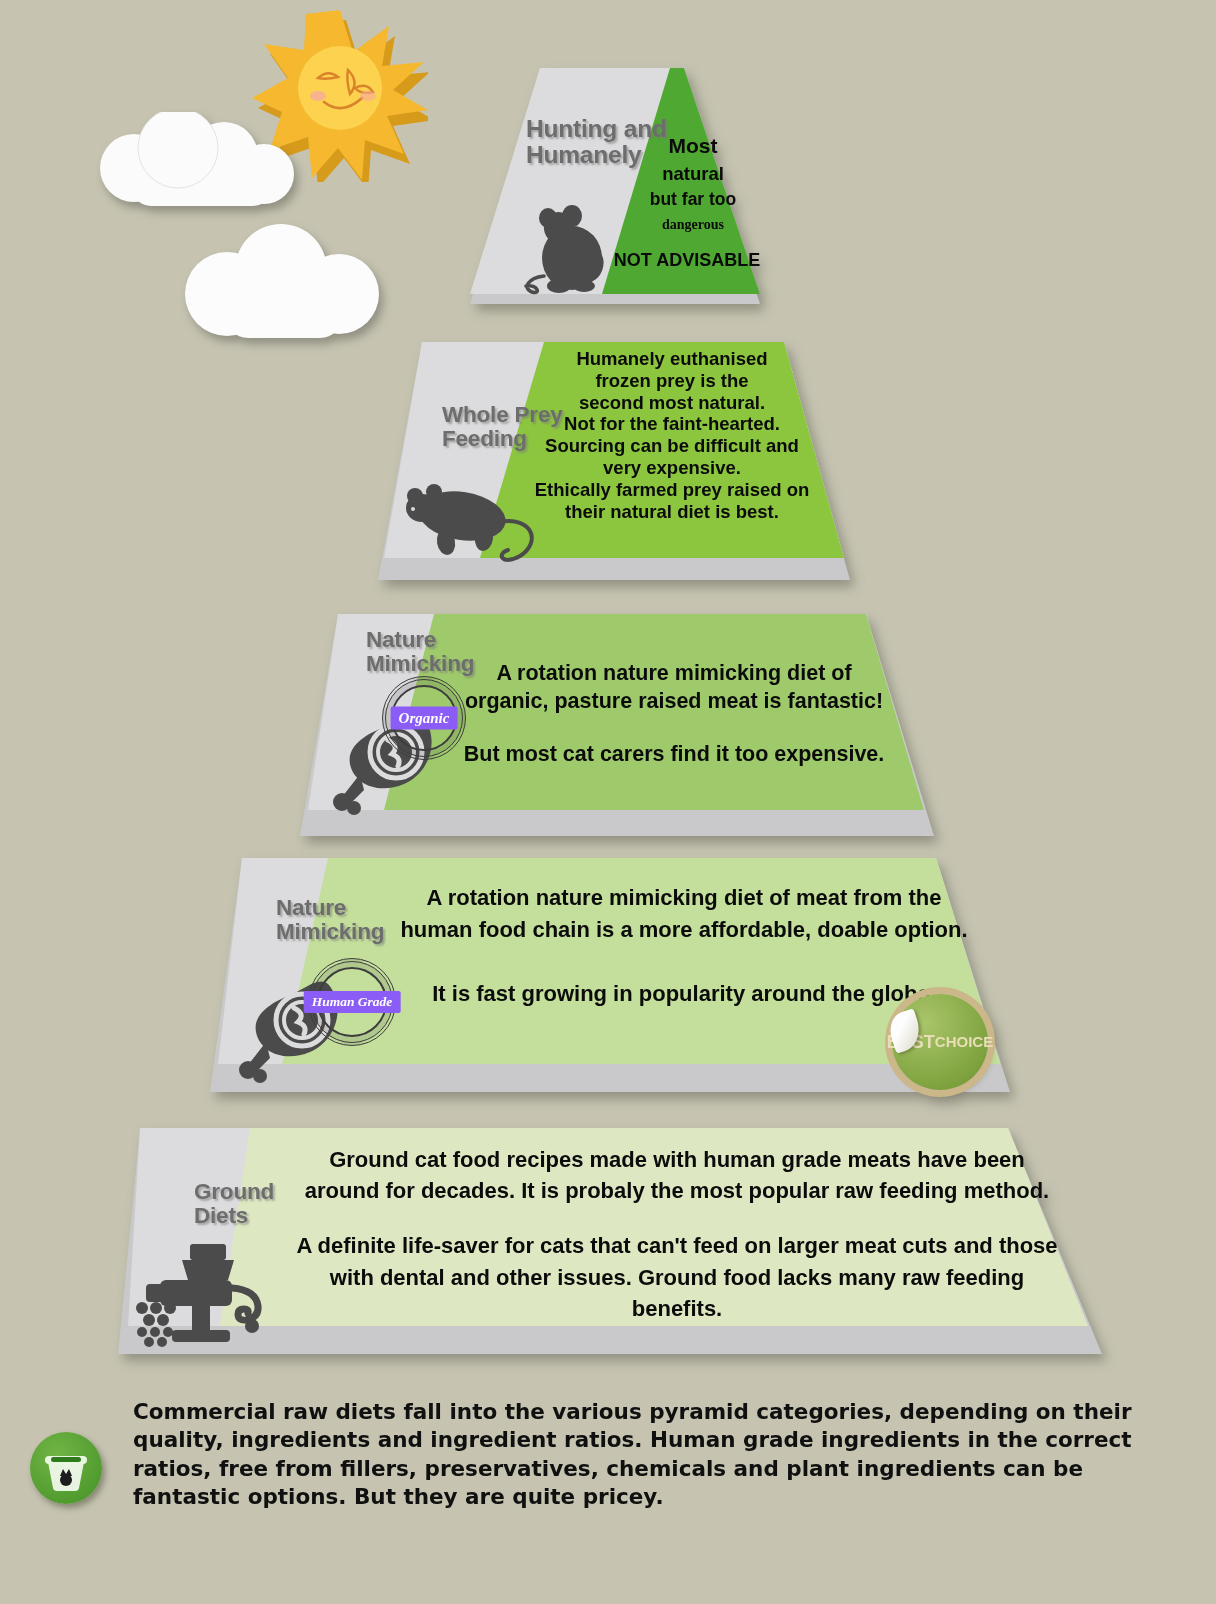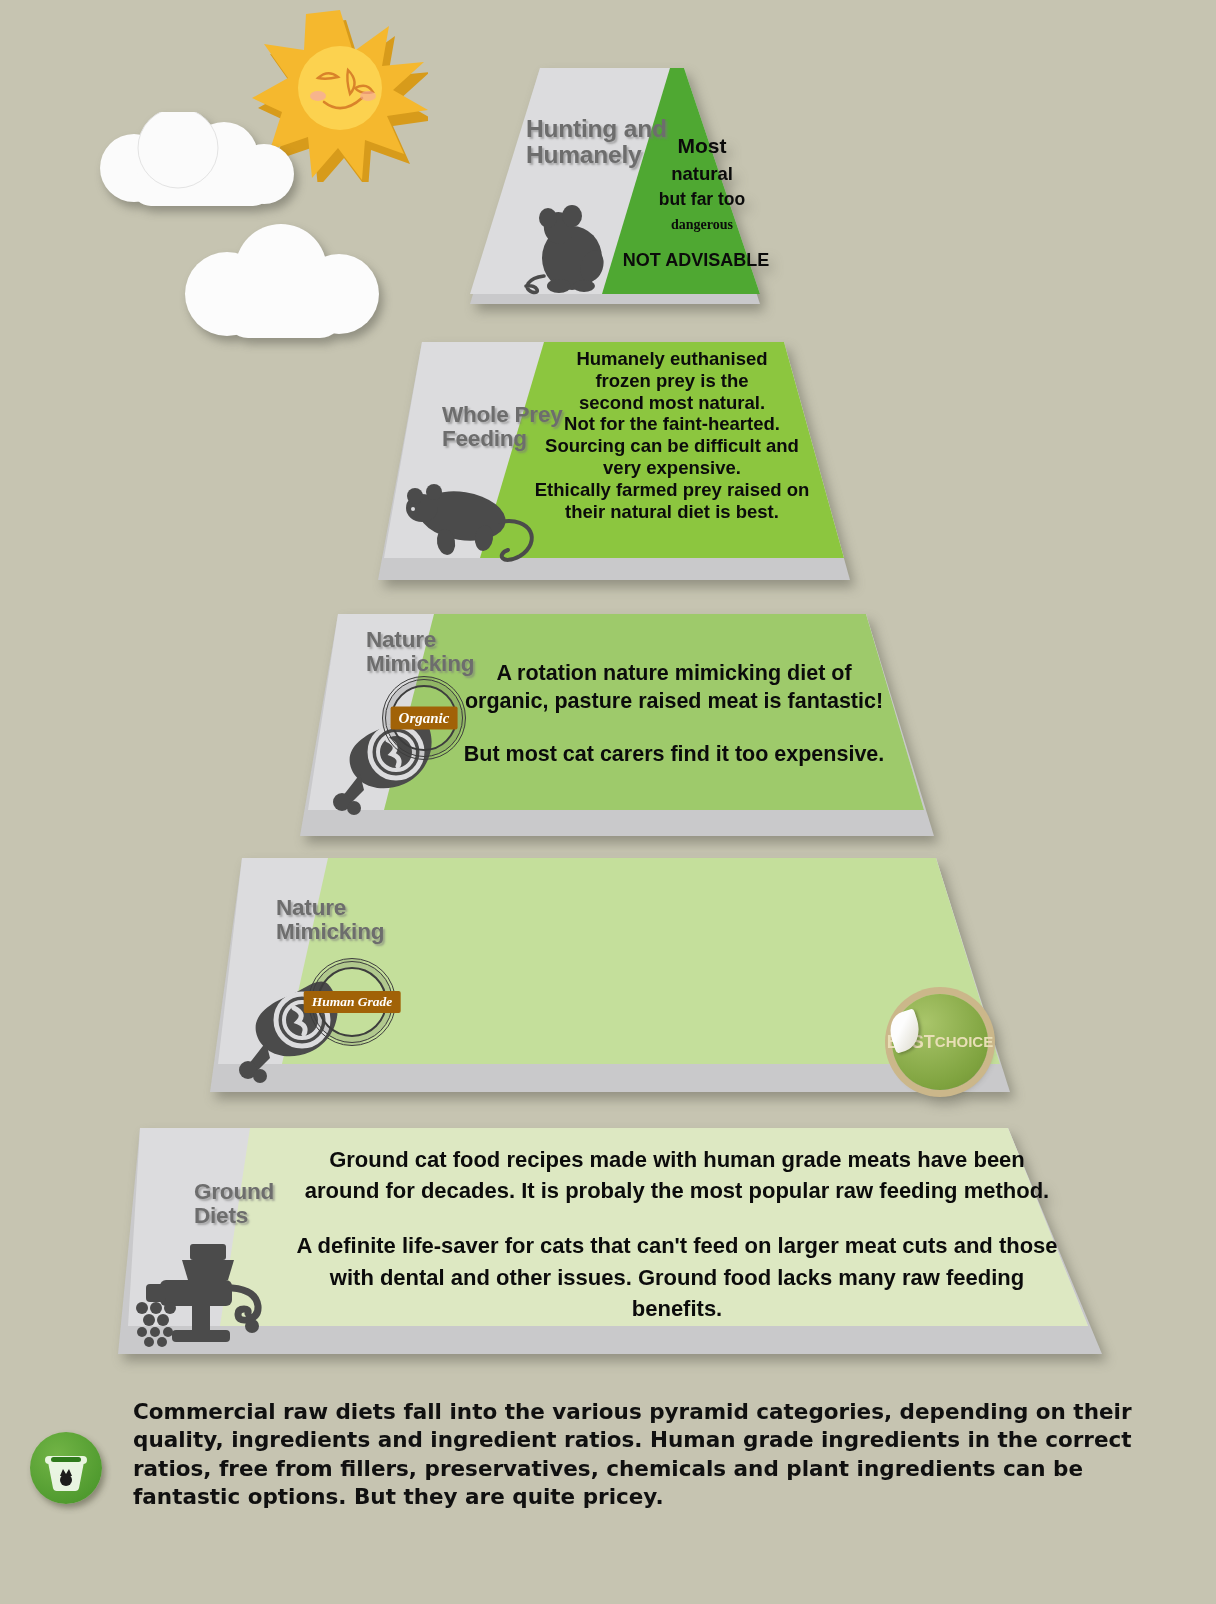--- a/index.html
+++ b/index.html
@@ -54,21 +54,21 @@
   .seal .stars{
     position:absolute;inset:9px;border-radius:50%;
     border:2px solid #3d3d3d;
     overflow:hidden;
     display:flex;align-items:center;justify-content:center;
     color:#3d3d3d;font-size:7px;letter-spacing:1px;
   }
   .seal .plate{
     position:absolute;left:50%;top:50%;
     transform:translate(-50%,-50%) ;
-    background:#a16207;color:#fff;
+    background:#8b5cf6;color:#fff;
     font-family:"Liberation Serif", serif;
     font-style:italic;font-weight:bold;
     white-space:nowrap;
     padding:3px 8px;
     border-radius:2px;
     z-index:3;
   }
   .best-choice{
     position:absolute;
     width:96px;height:96px;
@@ -148,21 +148,21 @@
       <polygon points="78,6 222,6 298,242 8,242" fill="#c9c9cb"></polygon>
 
       <polygon points="78,6 222,6 298,232 8,232" fill="#dcdcde"></polygon>
 
       <polygon points="208,6 222,6 298,232 140,232" fill="#4FA832"></polygon>
     </svg>
     <div class="tier-label" style="left:64px;top:54px;font-size:24.5px;width:150px;">
       <div>Hunting and</div>
       <div>Humanely</div>
     </div>
-    <div class="body-text" style="left:170px;top:72px;width:140px;">
+    <div class="body-text" style="left:161px;top:72px;width:140px;">
       <div style="font-size:21px;">Most</div>
       <div style="font-size:18.5px;margin-top:4px;">natural</div>
       <div style="font-size:17.5px;margin-top:4px;">but far too</div>
       <div style="font-size:14px;margin-top:8px;font-family:Liberation Serif, serif;">dangerous</div>
       <div style="font-size:18px;margin-top:16px;white-space:nowrap;margin-left:-12px;">NOT ADVISABLE</div>
     </div>
 
     <svg class="icon" style="left:48px;top:140px;width:116px;height:96px;" viewBox="0 0 116 96">
       <g fill="#4b4b4b">
         <ellipse cx="62" cy="56" rx="30" ry="32"></ellipse>
@@ -250,20 +250,26 @@
 
   <div class="tier" style="left:204px;top:852px;width:812px;height:248px;">
     <svg width="812" height="248" viewBox="0 0 812 248">
       <polygon points="38,6 732,6 806,240 6,240" fill="#c9c9cb"></polygon>
       <polygon points="38,6 732,6 796,212 14,212" fill="#dcdcde"></polygon>
       <polygon points="124,6 732,6 796,212 78,212" fill="#C4DF9B"></polygon>
     </svg>
     <div class="tier-label" style="left:72px;top:44px;font-size:22.5px;width:150px;">
       <div>Nature</div>
       <div>Mimicking</div>
+    </div>
+    <div class="body-text" style="left:180px;top:30px;width:600px;font-size:22px;line-height:1.45;">
+      <div>A rotation nature mimicking diet of meat from the</div>
+      <div>human food chain is a more affordable, doable option.</div>
+      <div style="height:32px;"></div>
+      <div>It is fast growing in popularity around the globe.</div>
     </div>
 
     <svg class="icon" style="left:28px;top:112px;width:116px;height:116px;" viewBox="0 0 116 116">
       <g fill="#4b4b4b">
         <path d="M96,20 C114,40 106,76 78,88 C52,99 28,88 24,68 C21,52 36,40 56,32 C72,26 86,12 96,20 Z"></path>
         <path d="M34,78 L20,96 C12,104 16,112 24,108 L38,94 Z"></path>
         <circle cx="16" cy="106" r="9"></circle>
         <circle cx="28" cy="112" r="7"></circle>
       </g>
       <circle cx="70" cy="56" r="26" fill="none" stroke="#dcdcde" stroke-width="5"></circle>

